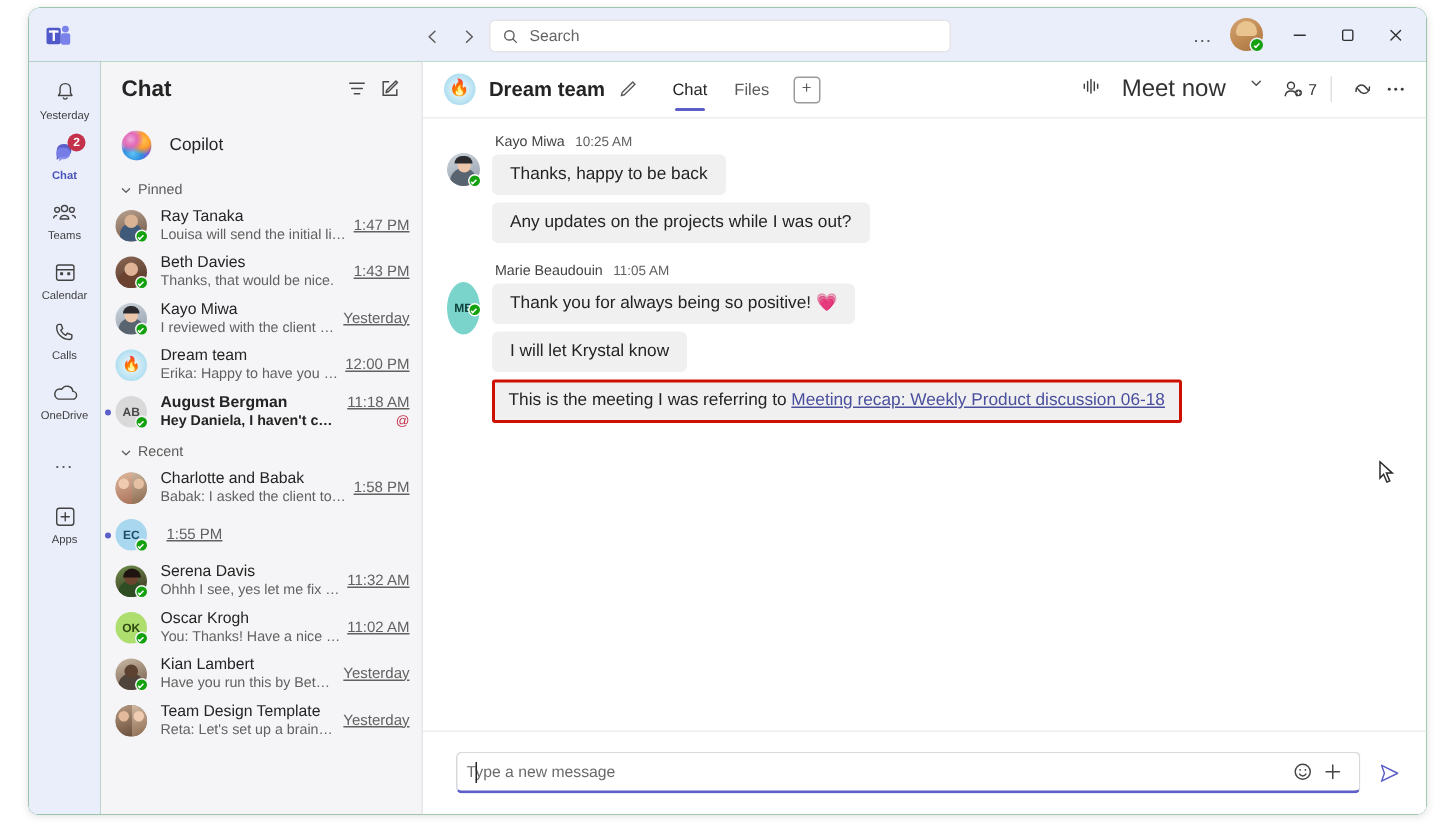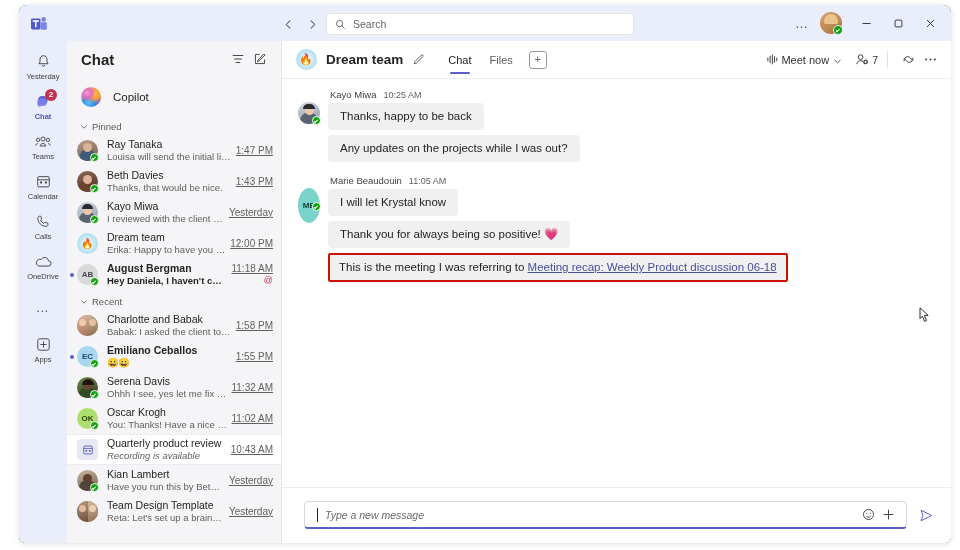--- a/index.html
+++ b/index.html
@@ -424,23 +424,23 @@
     margin-left: 7px;
     line-height: 1;
   }
   .mh-right {
     margin-left: auto;
     display: flex;
     align-items: center;
   }
   .meetnow {
     display: flex;
-    align-items: flex-end;
-    gap: 2px;
-    font-size: 11px;
+    align-items: flex-start;
+    gap: 14px;
+    font-size: 16px;
     color: #323232;
     padding: 0 2px;
   }
   .mn-caret { color:#4a4a4a; display:flex; margin-left:2px;}
   .people {
     display:flex;align-items:center;gap:2px;
     font-size:10.5px;color:#323232;
     margin-left: 11px;
     padding-left: 0;
   }
@@ -541,24 +541,23 @@
   }
   .compose-box {
     flex: 1;
     height: 28px;
     background: #ffffff;
     border: 1px solid #d9d9dd;
     border-bottom: 2px solid #5b5fc7;
     border-radius: 4px;
     display: flex;
     align-items: center;
-    padding: 0 8px 0 20px;
+    padding: 0 8px 0 6px;
     box-sizing: border-box;
     position: relative;
-    font-style: italic;
   }
   .compose-caret {
     position: absolute;
     left: 12px;
     top: 6px;
     width: 1px;
     height: 14px;
     background: #242424;
   }
   .compose-ph {
@@ -863,24 +862,20 @@
             <div class="ci-time">1:58 PM</div>
           </div>
         </div>
 
         <div class="chat-item">
           <span class="unread-dot"></span>
           <div class="av-wrap">
             <div class="av-initials" style="background:#a8d7ef;color:#1b4a66;">EC</div>
             <span class="pres"></span>
           </div>
-          <div class="ci-text">
-            <div class="ci-name bold">Emiliano Ceballos</div>
-            <div class="ci-prev bold">😀😀</div>
-          </div>
           <div class="ci-right">
             <div class="ci-time">1:55 PM</div>
           </div>
         </div>
 
         <div class="chat-item">
           <div class="av-wrap">
             <div class="av" style="background:linear-gradient(160deg,#6d8f4a,#3a2b21);">
               <div style="position:absolute;left:2px;top:10px;width:17px;height:11px;border-radius:8px 8px 0 0;background:#2e4d22;"></div>
               <div style="position:absolute;left:6px;top:3.5px;width:9px;height:9px;border-radius:50%;background:#6b4530;"></div>
@@ -904,39 +899,20 @@
           </div>
           <div class="ci-text">
             <div class="ci-name">Oscar Krogh</div>
             <div class="ci-prev">You: Thanks! Have a nice day, I…</div>
           </div>
           <div class="ci-right">
             <div class="ci-time">11:02 AM</div>
           </div>
         </div>
 
-        <div class="chat-item selected">
-          <div class="av-wrap">
-            <div class="meeting-icon">
-              <svg width="12" height="12" viewBox="0 0 14 14">
-                  <rect x="2" y="2.4" width="10" height="9.2" rx="1.4" fill="none" stroke="#5b5fc7" stroke-width="1.1"></rect>
-                  <path d="M2 5.2h10" stroke="#5b5fc7" stroke-width="1"></path>
-                  <rect x="4" y="7" width="2" height="2" fill="#5b5fc7"></rect>
-                  <rect x="8" y="7" width="2" height="2" fill="#5b5fc7"></rect>
-                </svg>
-            </div>
-          </div>
-          <div class="ci-text">
-            <div class="ci-name">Quarterly product review</div>
-            <div class="ci-prev italic">Recording is available</div>
-          </div>
-          <div class="ci-right">
-            <div class="ci-time">10:43 AM</div>
-          </div>
-        </div>
 
         <div class="chat-item">
           <div class="av-wrap">
             <div class="av" style="background:linear-gradient(160deg,#cbb9a5,#6f5948);">
               <div style="position:absolute;left:2px;top:10px;width:17px;height:11px;border-radius:8px 8px 0 0;background:#4e443c;"></div>
               <div style="position:absolute;left:6px;top:3.5px;width:9px;height:9px;border-radius:50%;background:#5c4030;"></div>
             </div>
             <span class="pres"></span>
           </div>
           <div class="ci-text">
@@ -1063,24 +1039,24 @@
               <div class="msg-av-wrap">
                 <div class="msg-av-initials" style="background:#7ad4cc;color:#10423d;">MB</div>
                 <span class="msg-pres"></span>
               </div>
             </div>
             <div class="msg-body">
               <div class="msg-meta">
                 <span class="msg-author">Marie Beaudouin</span>
                 <span class="msg-time">11:05 AM</span>
               </div>
-              <div><span class="bubble">I will let Krystal know</span></div>
               <div>
                 <span class="bubble"><span>Thank you for always being so positive! </span><span class="heart">💗</span></span>
               </div>
+              <div><span class="bubble">I will let Krystal know</span></div>
               <div>
                 <span class="bubble highlighted"><span>This is the meeting I was referring to </span><a class="msg-link" href="#">Meeting recap: Weekly Product discussion 06-18</a></span>
               </div>
             </div>
           </div>
 
           <div class="cursor-arrow">
             <svg width="11" height="16" viewBox="0 0 11 16">
               <path d="M1 0.8l8.2 7.6H5.3l2.2 5.2-1.9.8-2.2-5.2-2.4 2.5z" fill="#ffffff" stroke="#2b2b2b" stroke-width="1"></path>
             </svg>

